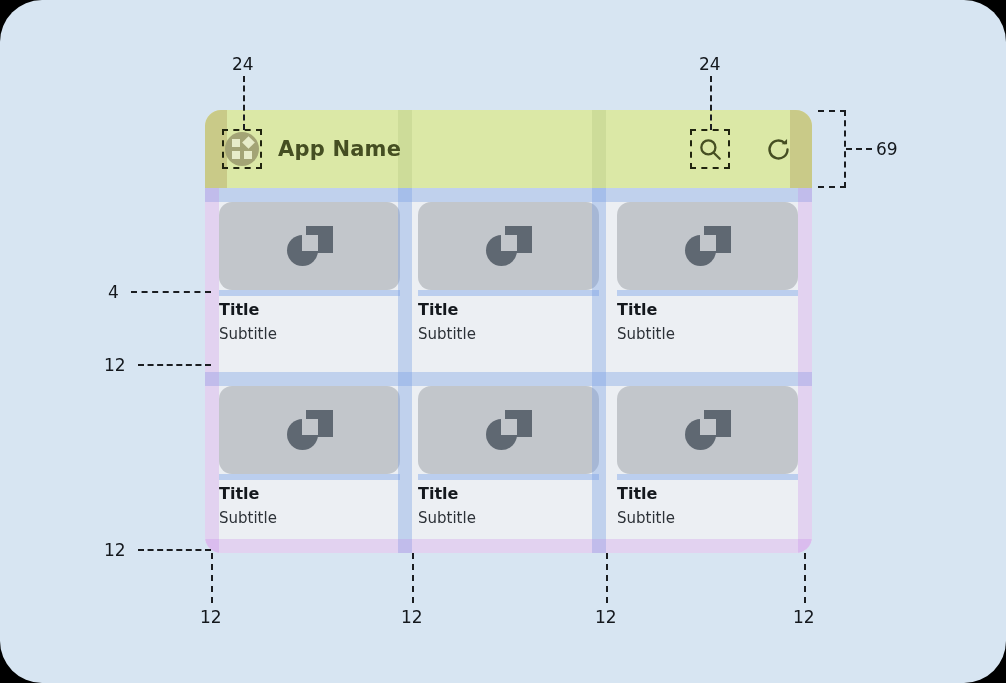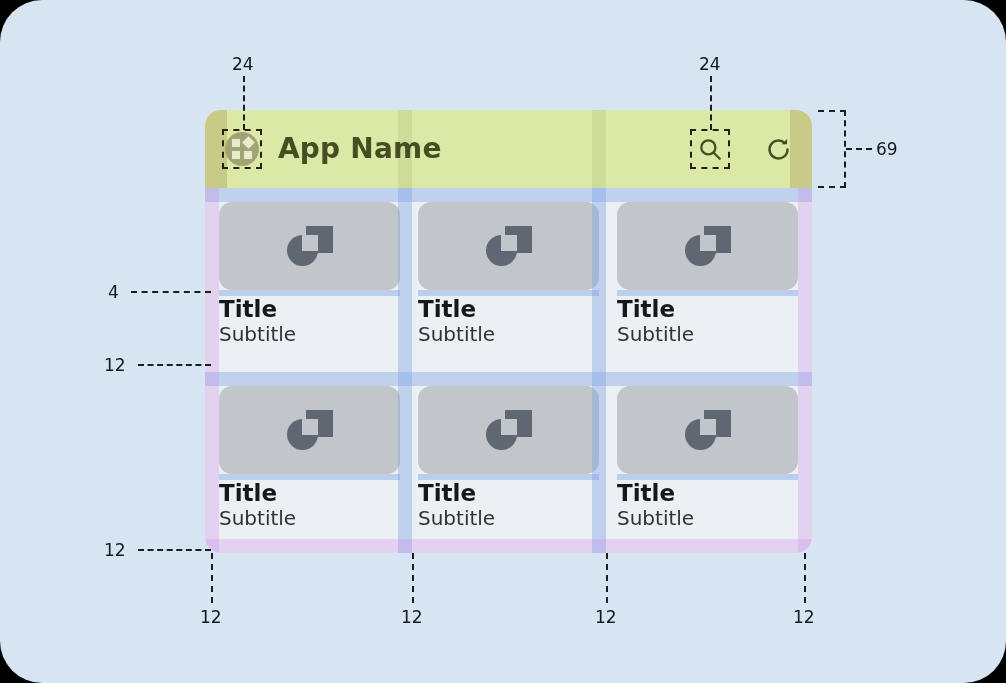--- a/index.html
+++ b/index.html
@@ -30,21 +30,21 @@
              border:2px dashed #20240f;box-sizing:border-box;}
   .menu-disc{width:34px;height:34px;border-radius:50%;background:#a3a475;
              position:relative;}
   .menu-disc i{position:absolute;background:#e7ecc9;display:block;}
   .mi1{left:7px;top:7px;width:8px;height:8px;}
   .mi2{left:7px;top:19px;width:8px;height:8px;}
   .mi3{left:19px;top:19px;width:8px;height:8px;}
   .mi4{left:19px;top:6px;width:9px;height:9px;transform:rotate(45deg);}
 
   #app-name{position:absolute;left:73px;top:0;height:62px;line-height:78px;
-            font-size:28px;font-weight:600;color:#454e22;letter-spacing:.2px;}
+            font-size:21px;font-weight:600;color:#454e22;letter-spacing:.2px;}
 
   #search-wrap{position:absolute;left:485px;top:19px;width:40px;height:40px;
                display:flex;align-items:center;justify-content:center;}
   #search-dash{position:absolute;left:485px;top:19px;width:40px;height:40px;
                border:2px dashed #20240f;box-sizing:border-box;}
   #refresh-wrap{position:absolute;left:553px;top:19px;width:40px;height:40px;
                 display:flex;align-items:center;justify-content:center;}
 
   
   #content{position:absolute;left:0;top:78px;width:607px;height:365px;
@@ -66,22 +66,22 @@
   .card{position:absolute;width:181px;}
   .card-img{width:181px;height:88px;background:#c2c6cb;border-radius:13px;
             display:flex;align-items:center;justify-content:center;}
   .ph{position:relative;width:46px;height:40px;}
   .ph .sq{position:absolute;right:0;top:0;width:27px;height:27px;background:#5f6872;}
   .ph .ci{position:absolute;left:0;bottom:0;width:31px;height:31px;border-radius:50%;
           background:#5f6872;}
   .ph .notch{position:absolute;left:15px;bottom:15px;width:16px;height:16px;
              background:#c2c6cb;}
   .card-txt{padding-top:9px;}
-  .c-title{font-size:23px;font-weight:700;color:#14181d;line-height:21px;}
-  .c-sub{font-size:20px;color:#2d3238;line-height:22px;padding-top:3px;}
+  .c-title{font-size:16px;font-weight:700;color:#14181d;line-height:21px;}
+  .c-sub{font-size:15px;color:#2d3238;line-height:22px;padding-top:3px;}
 
   
   .ann{position:absolute;font-size:17px;color:#14181d;
        font-family:"DejaVu Sans","Liberation Sans",sans-serif;}
   .dl-v{position:absolute;border-left:2px dashed #1a1d21;}
   .dl-h{position:absolute;border-top:2px dashed #1a1d21;}
   .brk{position:absolute;border:2px dashed #1a1d21;border-left:none;box-sizing:border-box;}
 </style>
 </head>
 <body>

